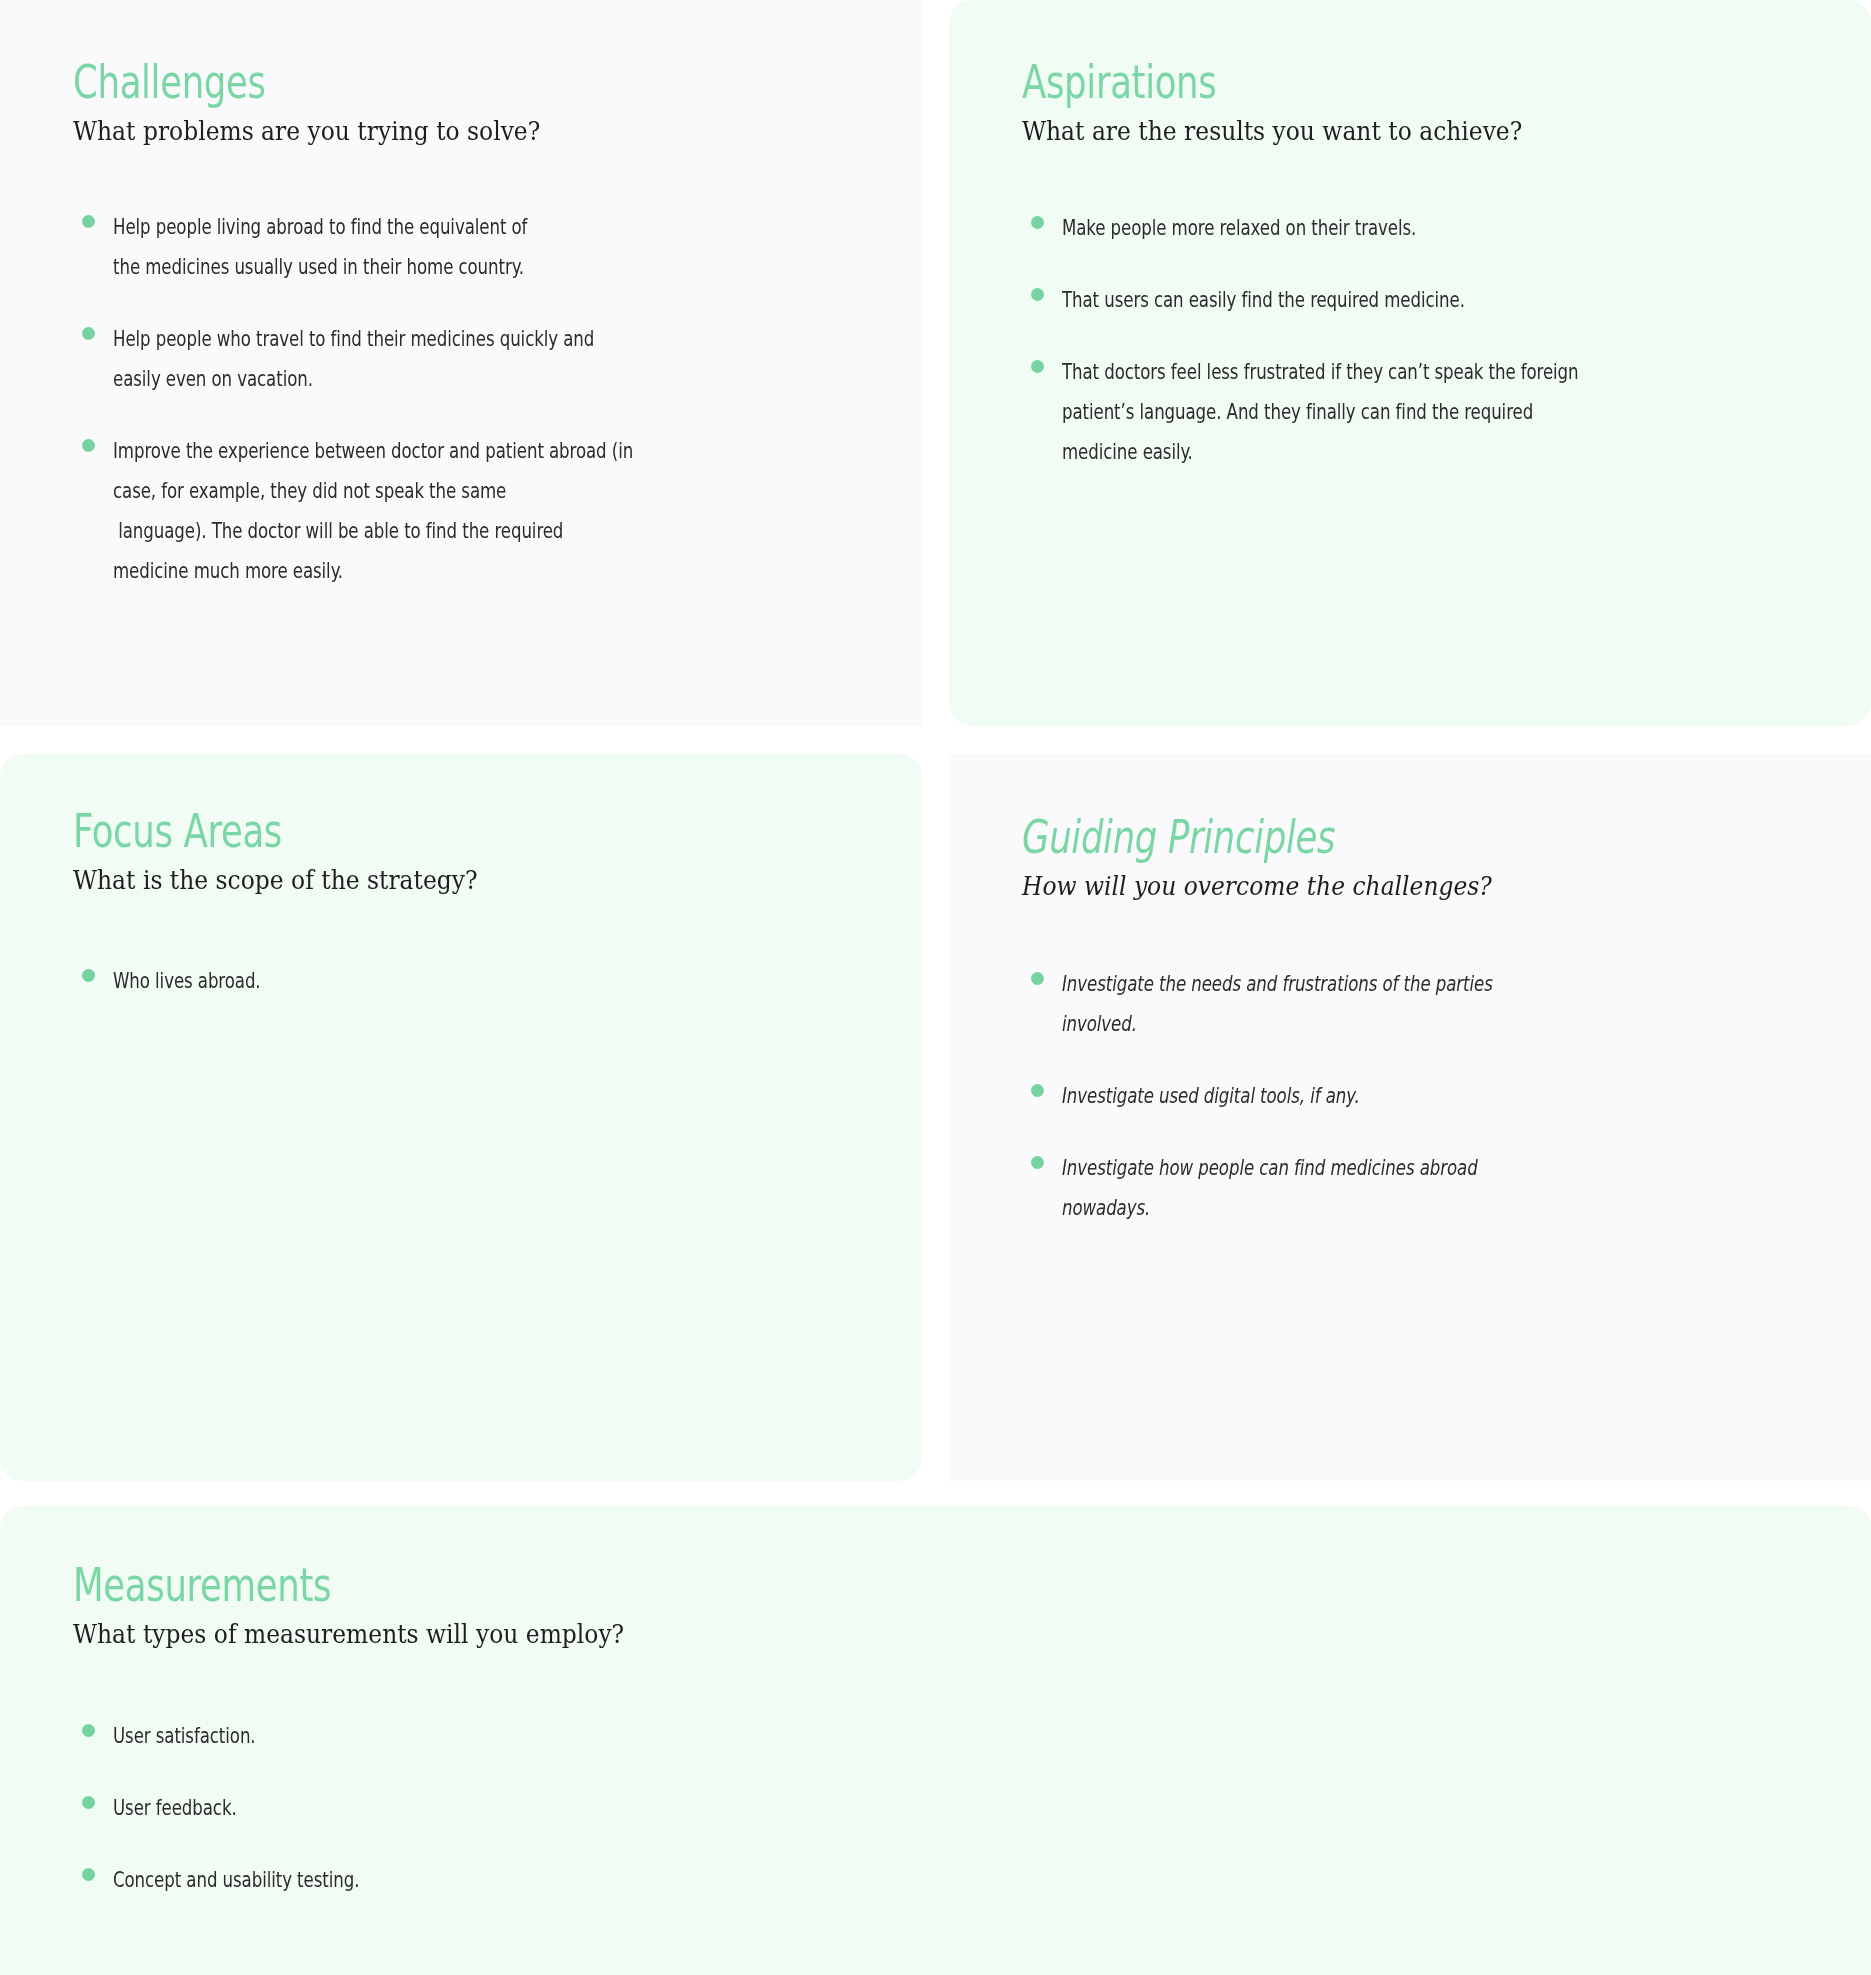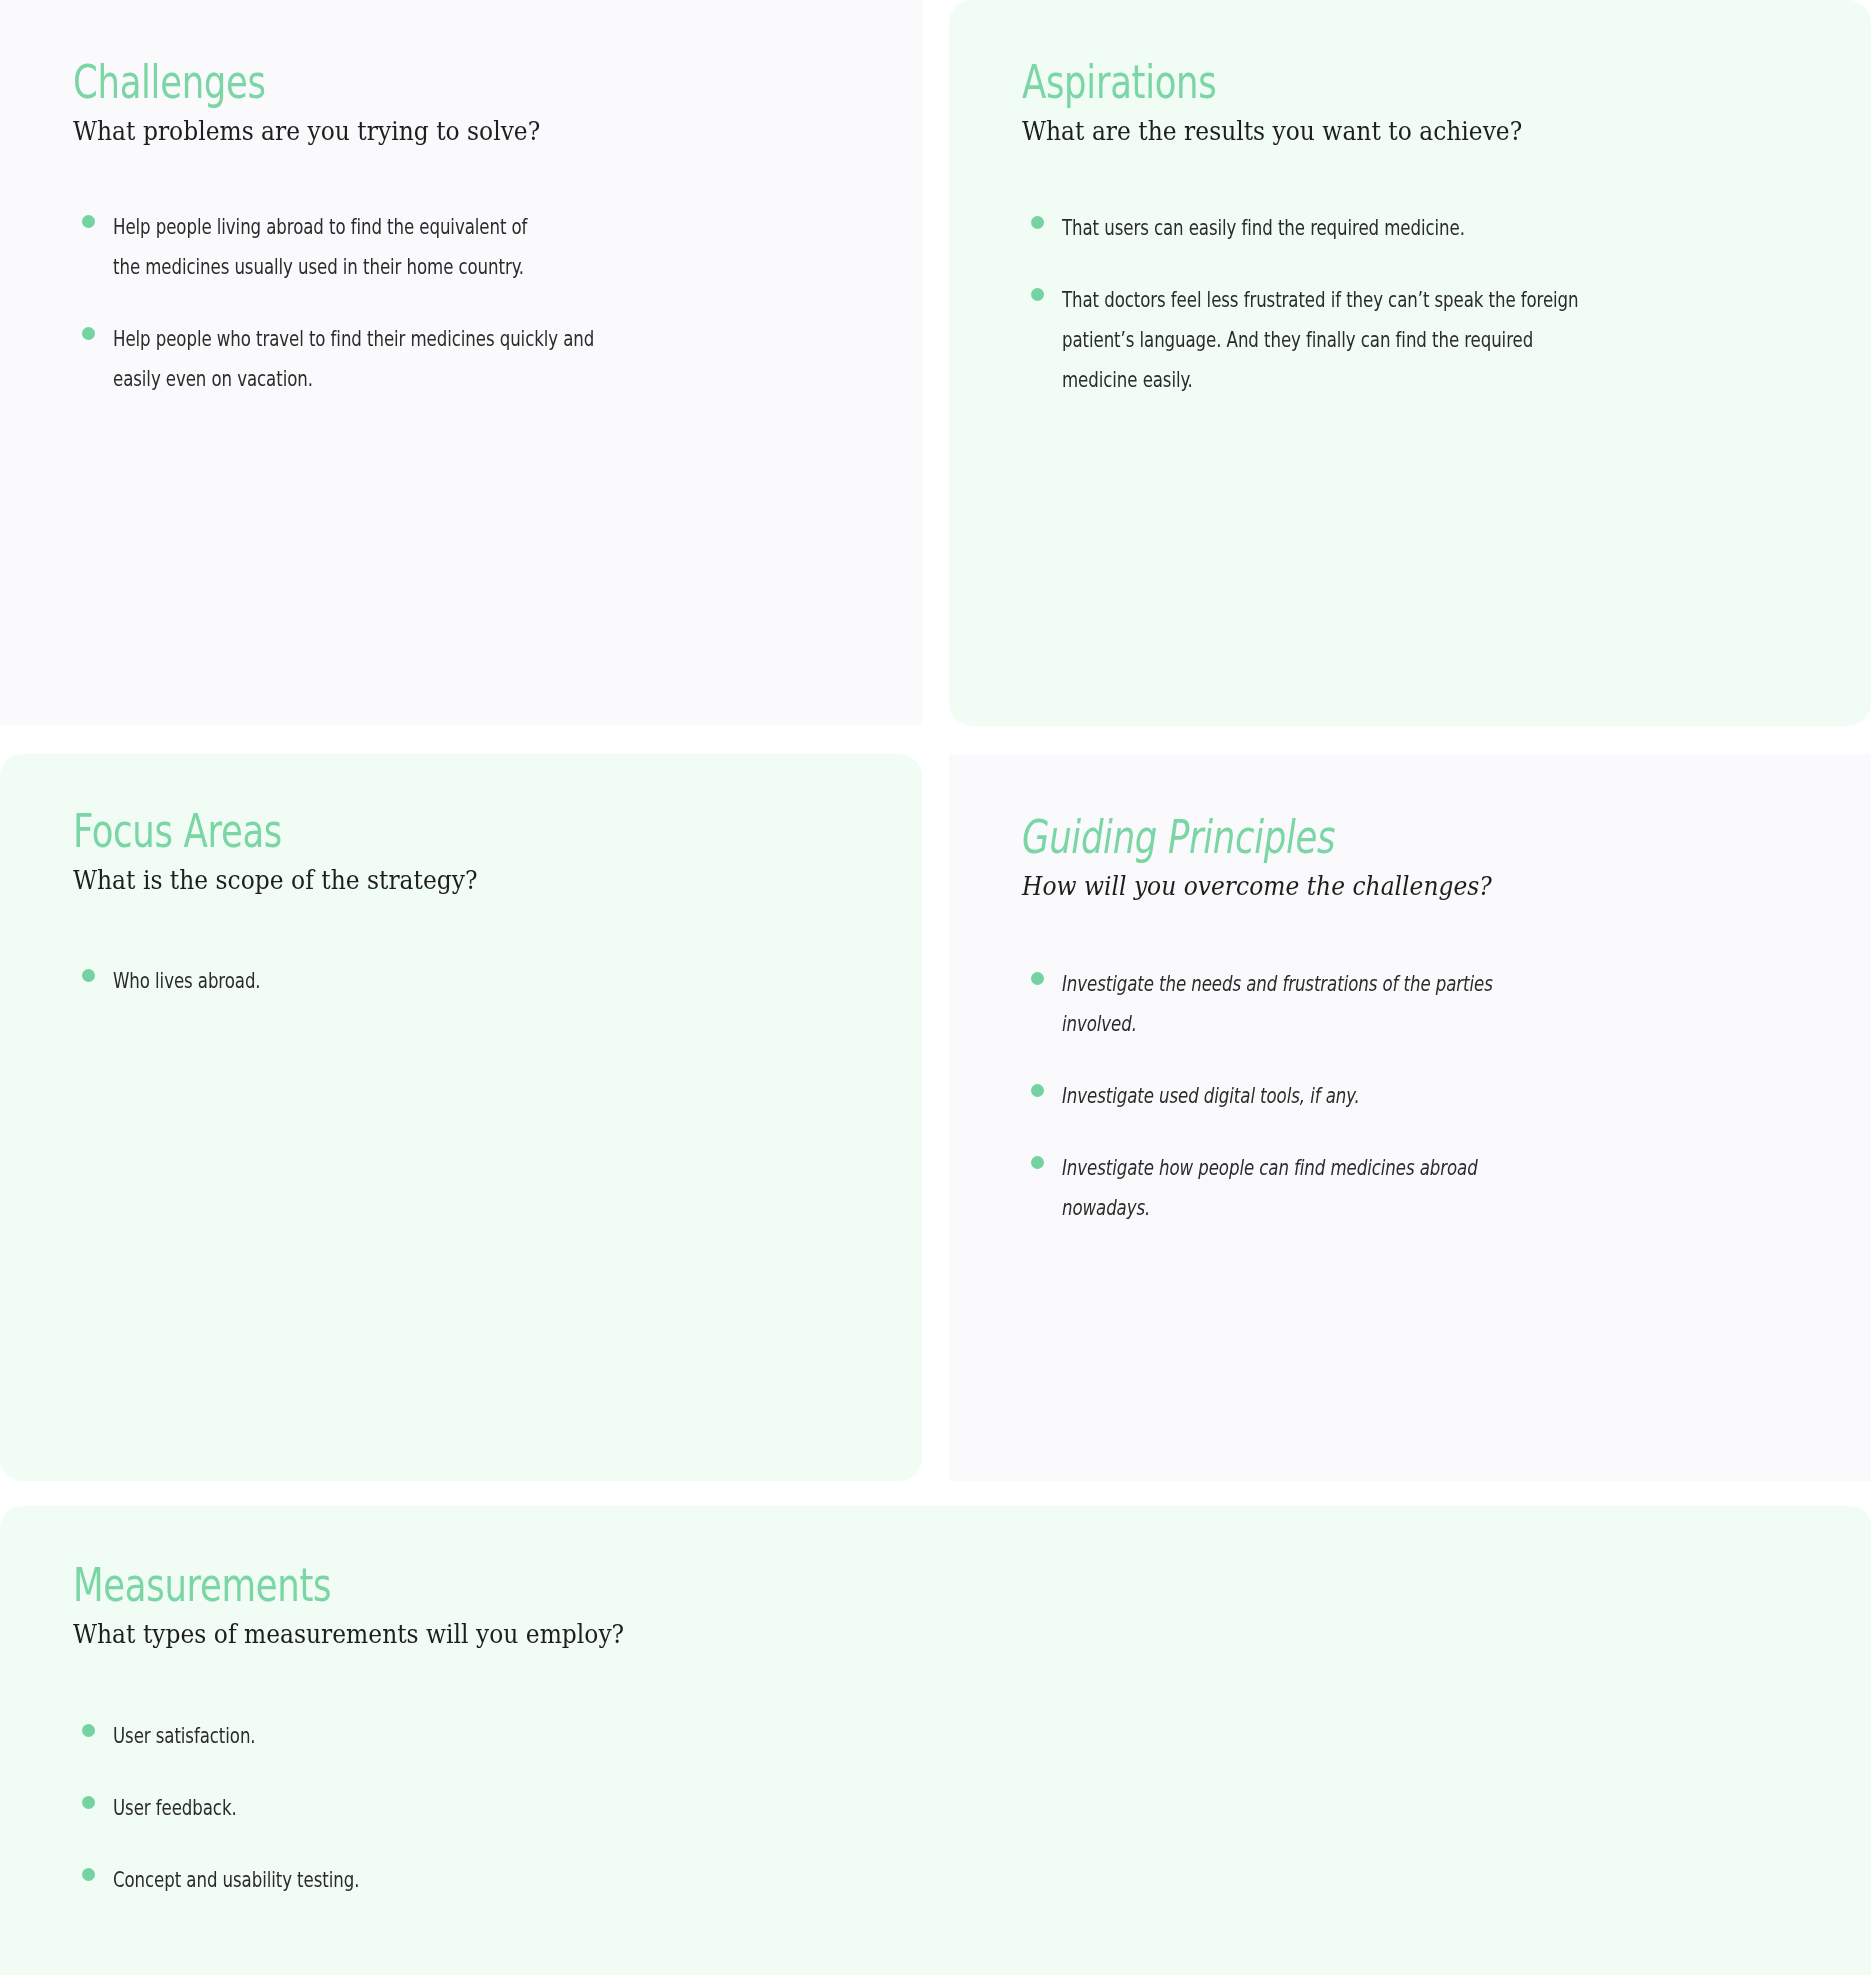--- a/index.html
+++ b/index.html
@@ -134,29 +134,40 @@
         <li class="bullet-item">
           <span class="bullet-dot"></span>
           <span class="bullet-text">Help people living abroad to find the equivalent of
 the medicines usually used in their home country.</span>
         </li>
         <li class="bullet-item">
           <span class="bullet-dot"></span>
           <span class="bullet-text">Help people who travel to find their medicines quickly and
 easily even on vacation.</span>
         </li>
+        <li class="bullet-item">
+          <span class="bullet-dot"></span>
+          <span class="bullet-text">Improve the experience between doctor and patient abroad (in
+case, for example, they did not speak the same
+ language). The doctor will be able to find the required
+medicine much more easily.</span>
+        </li>
       </ul>
     </div>
   </section>
 
   <section class="panel bg-mint p-aspirations">
     <div class="content">
       <h2 class="panel-title">Aspirations</h2>
       <p class="panel-question">What are the results you want to achieve?</p>
       <ul class="bullet-list">
+        <li class="bullet-item">
+          <span class="bullet-dot"></span>
+          <span class="bullet-text">Make people more relaxed on their travels.</span>
+        </li>
         <li class="bullet-item">
           <span class="bullet-dot"></span>
           <span class="bullet-text">That users can easily find the required medicine.</span>
         </li>
         <li class="bullet-item">
           <span class="bullet-dot"></span>
           <span class="bullet-text">That doctors feel less frustrated if they can’t speak the foreign
 patient’s language. And they finally can find the required
 medicine easily.</span>
         </li>

